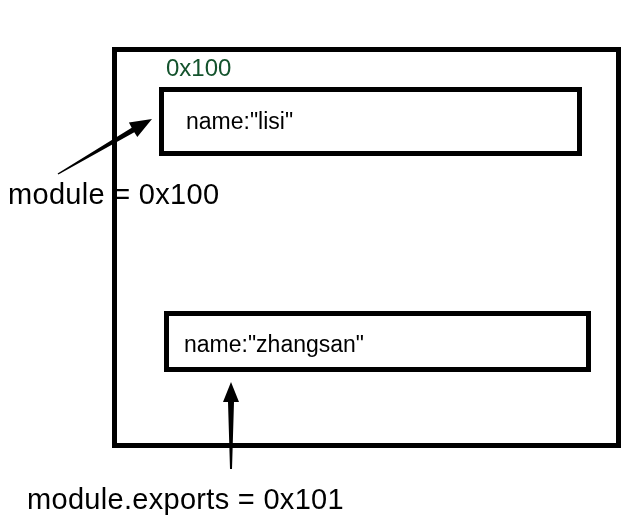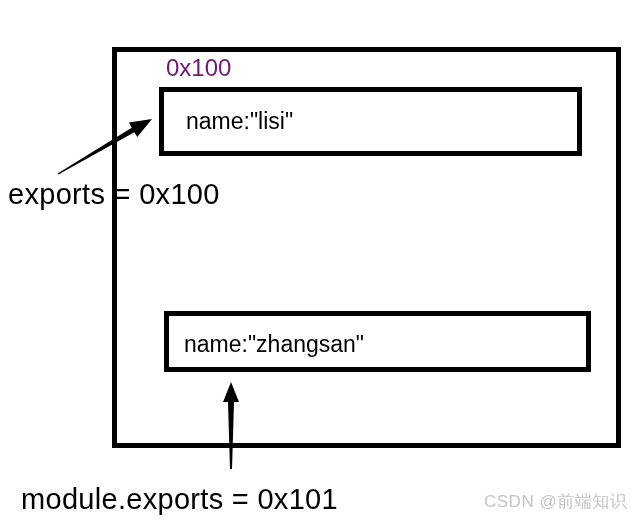--- a/index.html
+++ b/index.html
@@ -20,21 +20,21 @@
   .label-big {
     position: absolute;
     z-index: 1;
     font-size: 29px;
     line-height: 34px;
     letter-spacing: 0.3px;
     white-space: nowrap;
     color: #000000;
   }
   .exports-label        { left: 8px;  top: 177px; }
-  .module-exports-label { left: 21px; top: 482px; }
+  .module-exports-label { left: 27px; top: 482px; }
 
   
   .outer-box {
     position: absolute;
     z-index: 2;
     left: 112px;
     top: 47px;
     width: 509px;
     height: 401px;
     border: 5px solid #000000;
@@ -42,21 +42,21 @@
     background: transparent;
   }
 
   
   .addr {
     position: absolute;
     z-index: 2;
     font-size: 24px;
     line-height: 28px;
     white-space: nowrap;
-    color: #701a75;
+    color: #14532d;
   }
   .addr-top    { left: 166px; top: 54px;  }
   .addr-bottom { left: 166px; top: 281px; }
 
   
   .cell {
     position: absolute;
     z-index: 2;
     border: 5px solid #000000;
     box-sizing: border-box;
@@ -108,21 +108,21 @@
     color: #c4c4c4;
     text-shadow: 1px 1px 0 #ffffff;
     white-space: nowrap;
   }
 </style>
 </head>
 <body>
 
 <div class="canvas">
 
-  <div class="label-big exports-label">exports = 0x100</div>
+  <div class="label-big exports-label">module = 0x100</div>
 
   <div class="label-big module-exports-label">module.exports = 0x101</div>
 
   <div class="outer-box"></div>
 
   <div class="addr addr-top">0x100</div>
   <div class="cell cell-top">
     <span>name:"lisi"</span>
   </div>
 
@@ -130,15 +130,14 @@
     <span>name:"zhangsan"</span>
   </div>
 
   <svg class="arrow-layer" width="634" height="525" viewBox="0 0 634 525">
 
     <polygon points="58.4,174.6 134.3,132.2 137.3,136.9 152,119 128.9,122.6 131.7,127.8 57.6,173.4"></polygon>
 
     <polygon points="230,469 228,402 223,402 231,382 239,402 234,402 232,469"></polygon>
   </svg>
 
-  <div class="watermark">CSDN @前端知识</div>
 
 </div>
 
 </body></html>

